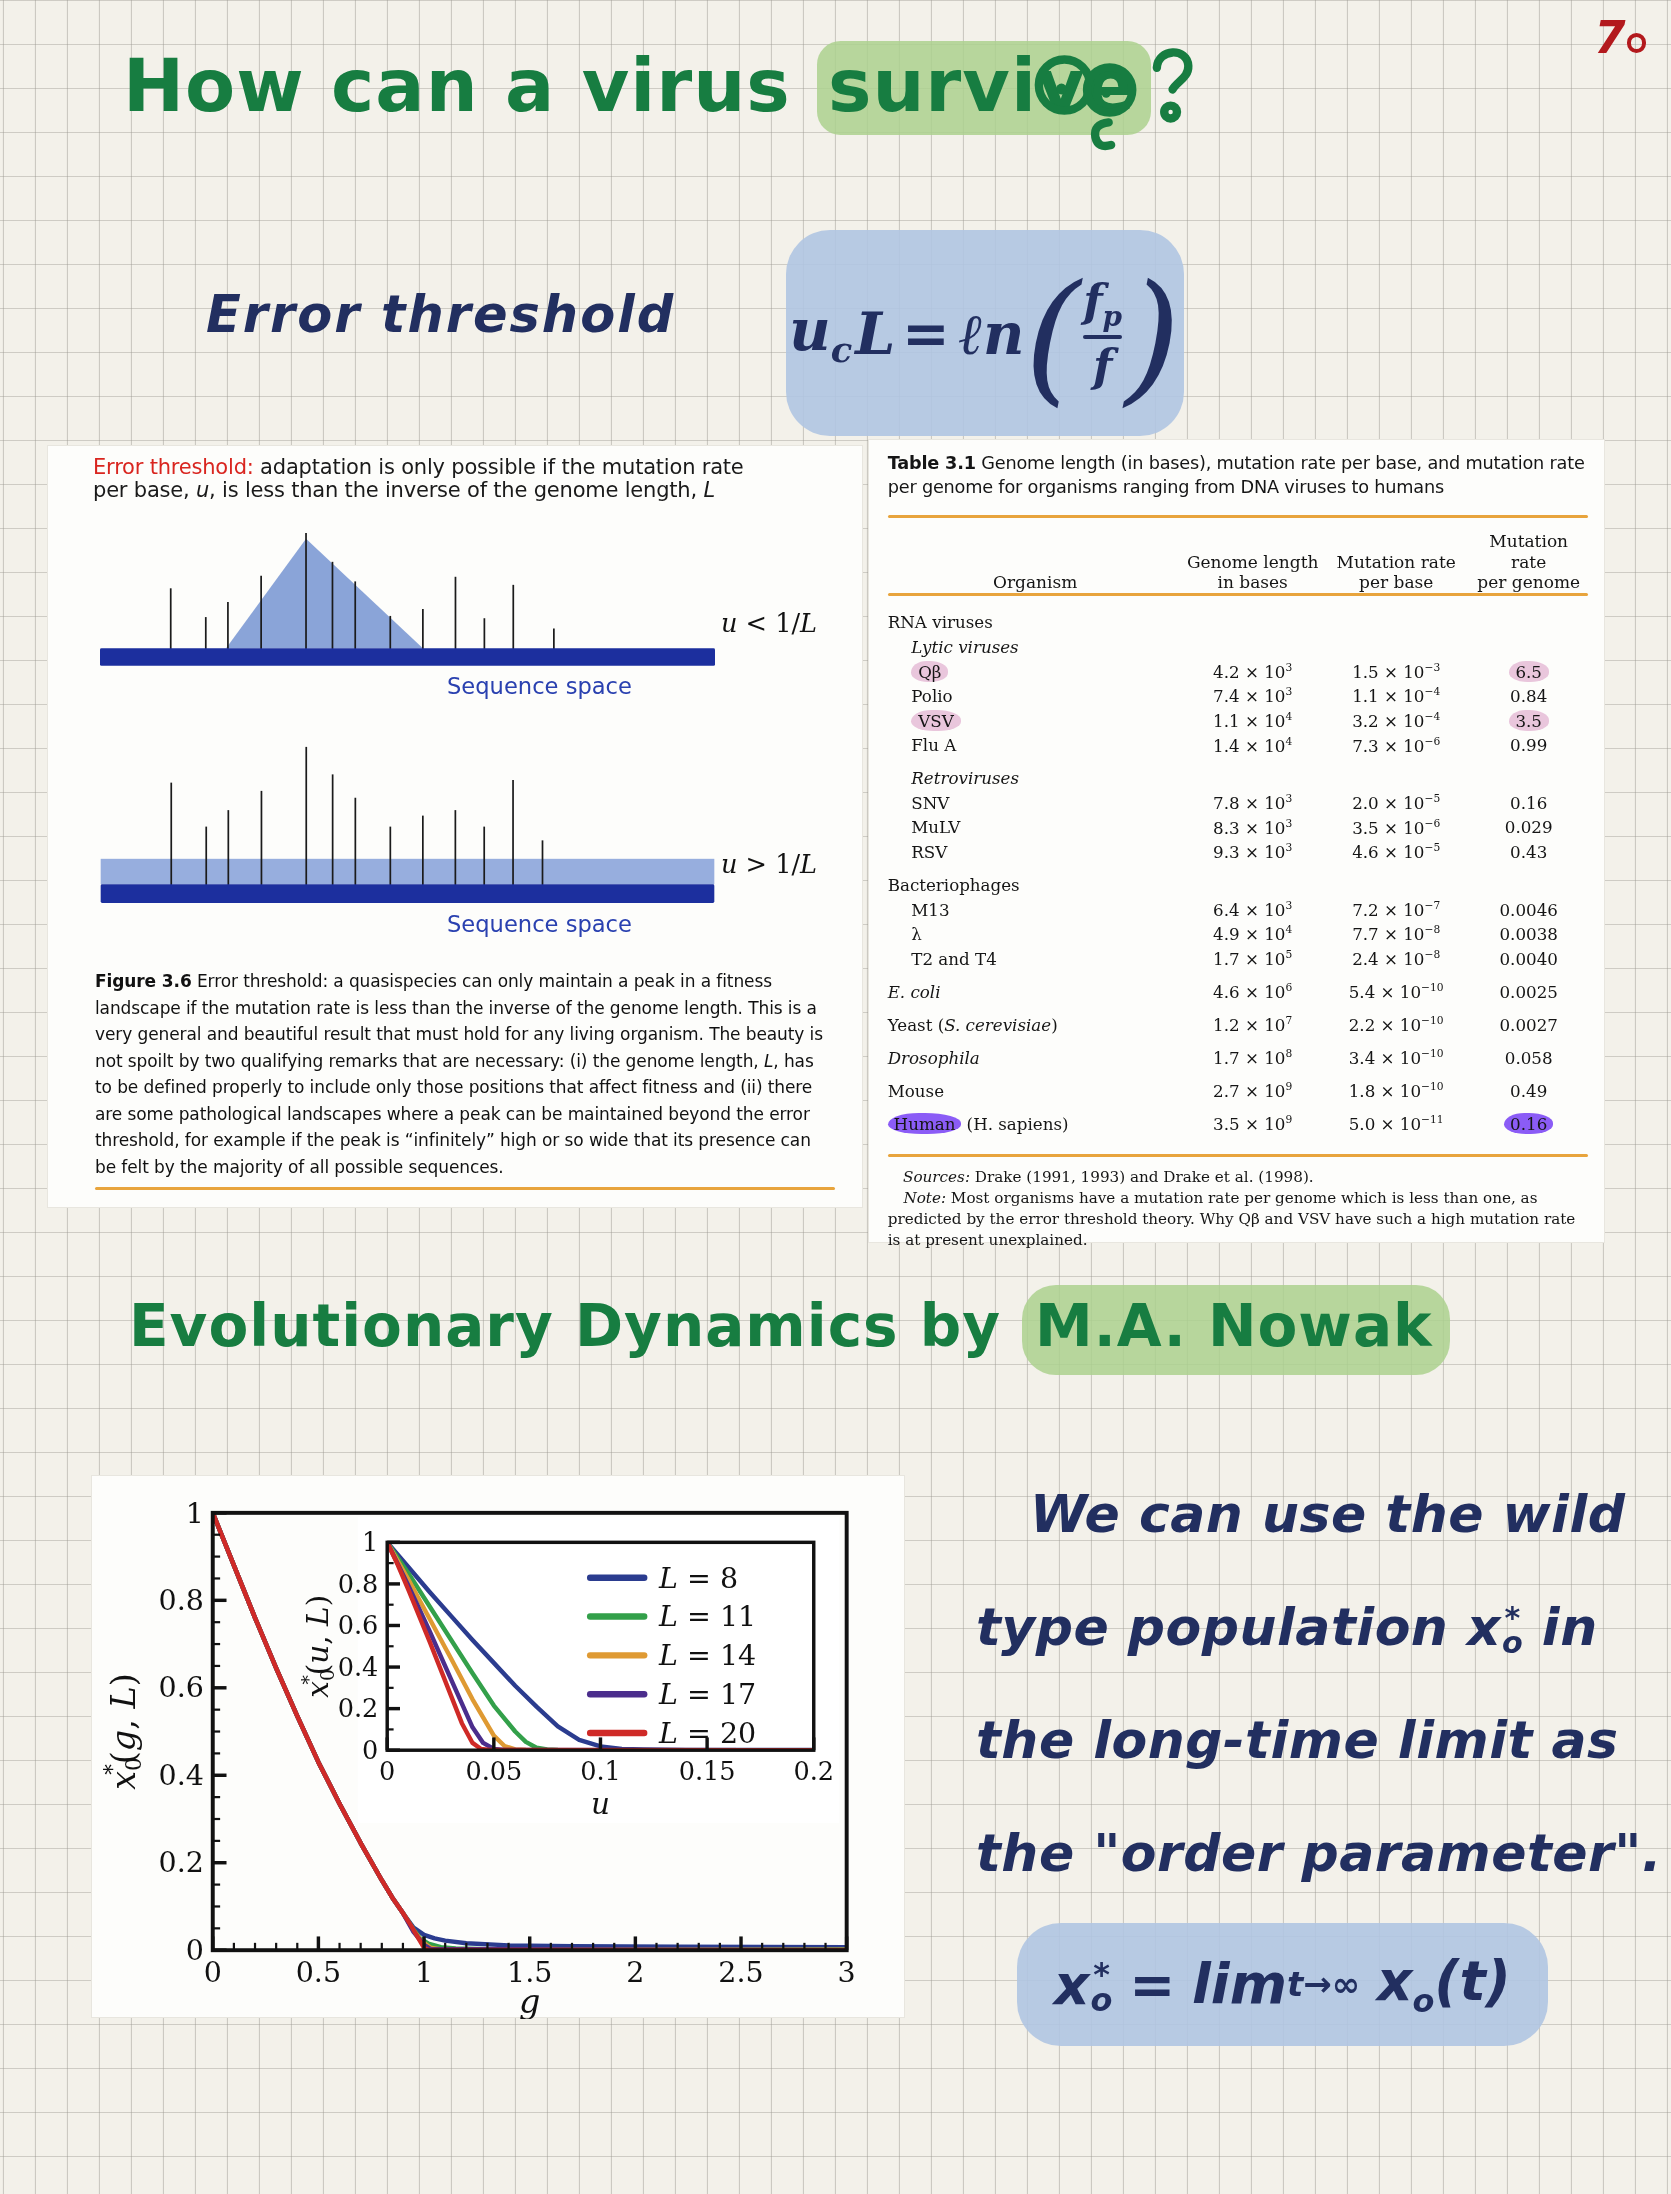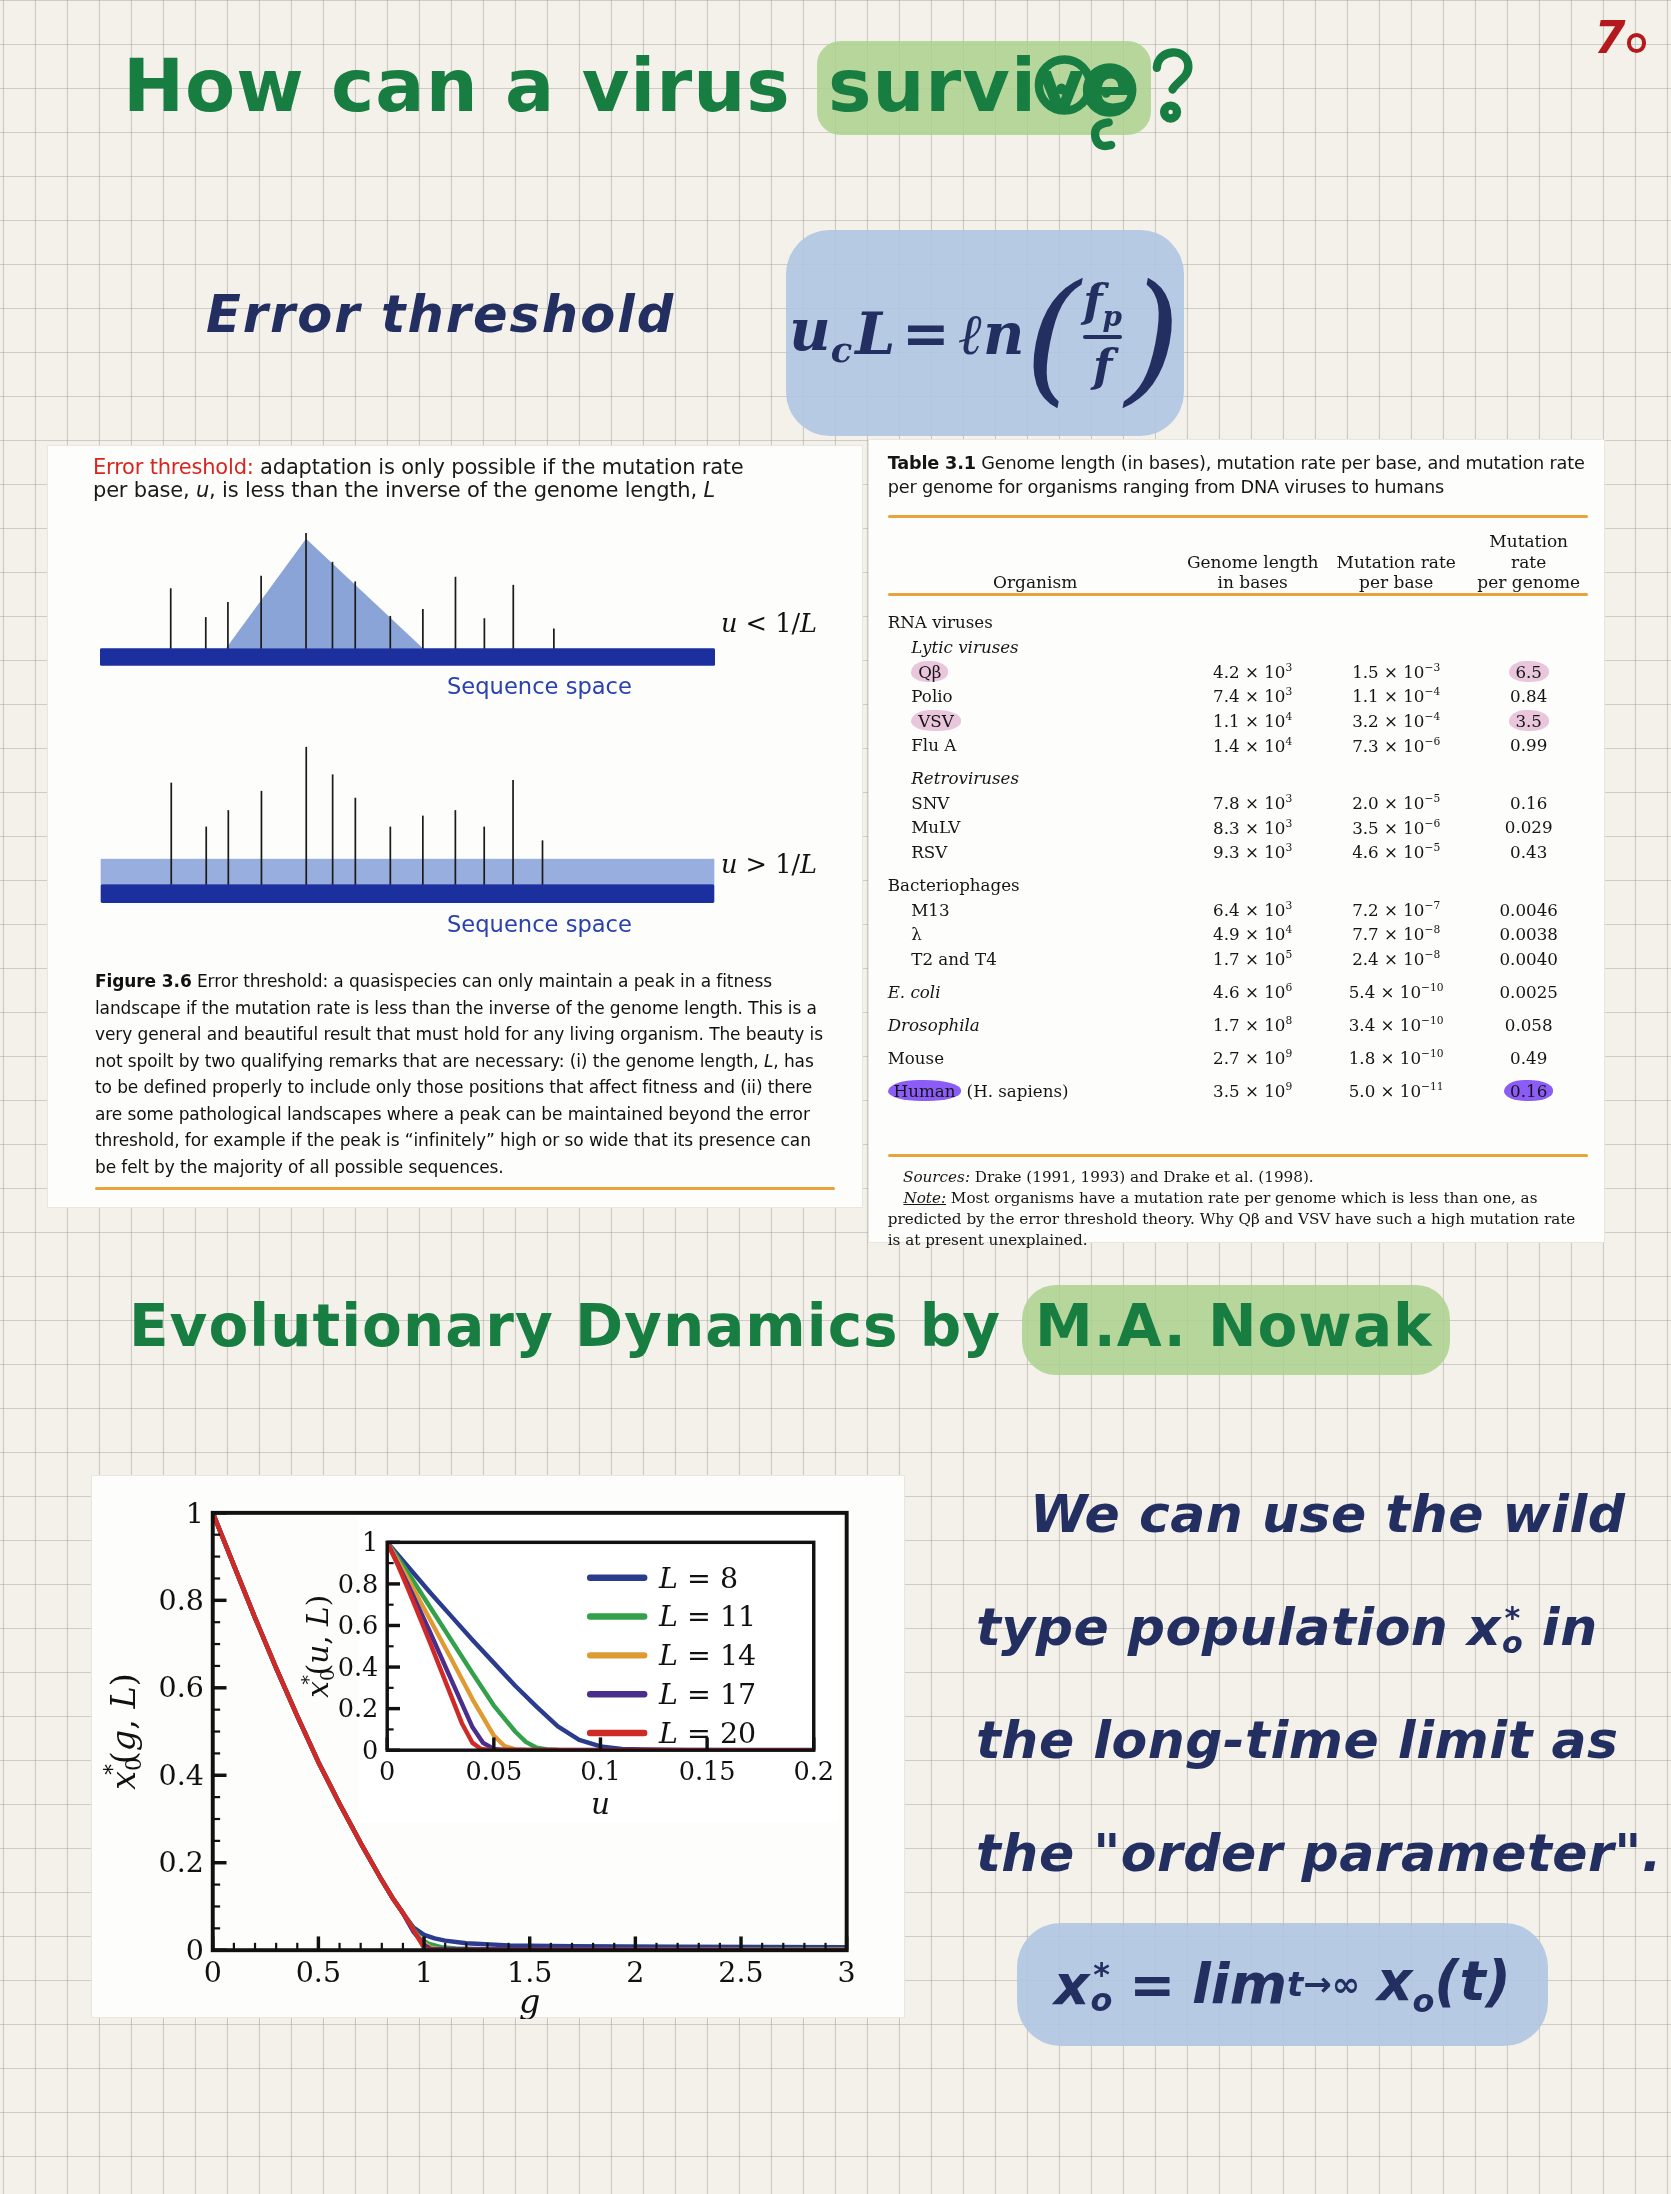--- a/index.html
+++ b/index.html
@@ -263,41 +263,47 @@
           <div class="num"><span>2.4 × 10<sup>−8</sup></span></div>
           <div class="num"><span>0.0040</span></div>
         </div>
         <div class="trow gap">
           <div class="name"><span style="font-style: italic;">E. coli</span></div>
           <div class="num"><span>4.6 × 10<sup>6</sup></span></div>
           <div class="num"><span>5.4 × 10<sup>−10</sup></span></div>
           <div class="num"><span>0.0025</span></div>
         </div>
         <div class="trow gap">
+          <div class="name"><span>Yeast (</span><span style="font-style: italic;">S. cerevisiae</span><span>)</span></div>
+          <div class="num"><span>1.2 × 10<sup>7</sup></span></div>
+          <div class="num"><span>2.2 × 10<sup>−10</sup></span></div>
+          <div class="num"><span>0.0027</span></div>
+        </div>
+        <div class="trow gap">
           <div class="name"><span style="font-style: italic;">Drosophila</span></div>
           <div class="num"><span>1.7 × 10<sup>8</sup></span></div>
           <div class="num"><span>3.4 × 10<sup>−10</sup></span></div>
           <div class="num"><span>0.058</span></div>
         </div>
         <div class="trow gap">
           <div class="name"><span>Mouse</span></div>
           <div class="num"><span>2.7 × 10<sup>9</sup></span></div>
           <div class="num"><span>1.8 × 10<sup>−10</sup></span></div>
           <div class="num"><span>0.49</span></div>
         </div>
         <div class="trow gap">
           <div class="name"><span class="hl-blue">Human</span><span> (</span><span style="">H. sapiens</span><span>)</span></div>
           <div class="num"><span>3.5 × 10<sup>9</sup></span></div>
           <div class="num"><span>5.0 × 10<sup>−11</sup></span></div>
           <div class="num"><span class="hl-blue">0.16</span></div>
         </div>
       </div>
     <div class="orange-rule" style="left:18.7px;top:714px;width:700px"></div>
     <div id="table-sources"><span style="font-style: italic;">Sources:</span><span> Drake (1991, 1993) and Drake et al. (1998).</span></div>
-    <div id="table-note"><span style="font-style: italic; text-decoration: underline;">Note:</span><span> Most organisms have a mutation rate per genome which is less than one, as predicted by the error threshold theory. Why Qβ and VSV have such a high mutation rate is at present unexplained.</span></div>
+    <div id="table-note"><span style="font-style: italic;">Note:</span><span> Most organisms have a mutation rate per genome which is less than one, as predicted by the error threshold theory. Why Qβ and VSV have such a high mutation rate is at present unexplained.</span></div>
   </div>
 
   <div id="book-line" class="hand-green">
     <span>Evolutionary Dynamics by </span><span class="hl-marker-green">M.A. Nowak</span>
   </div>
 
   <div id="chart-panel" class="panel">
     <svg id="chart-svg" width="814" height="543" viewBox="0 0 1655 1105">
         <g>
           <clipPath id="clip-main">

